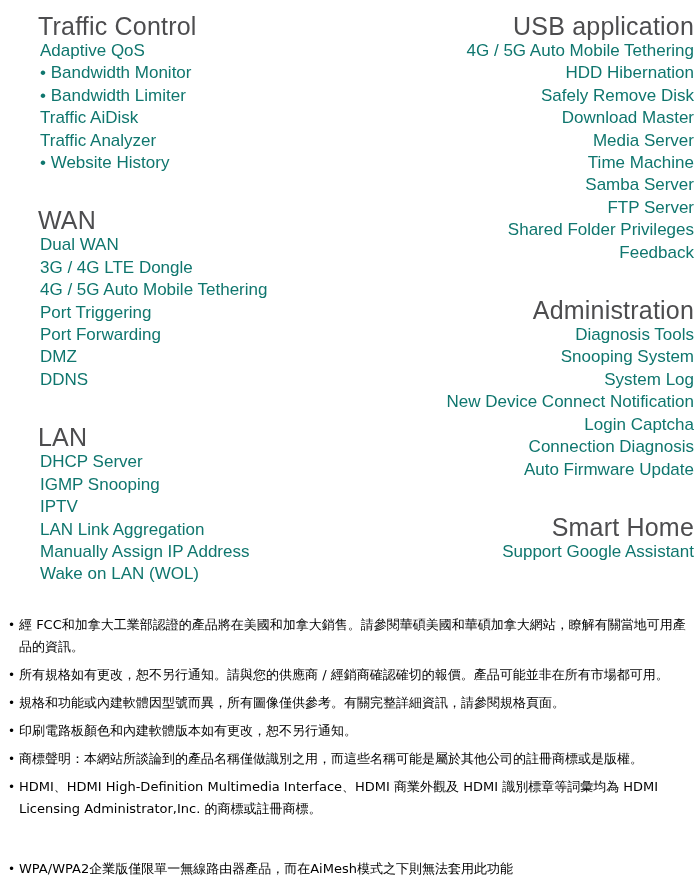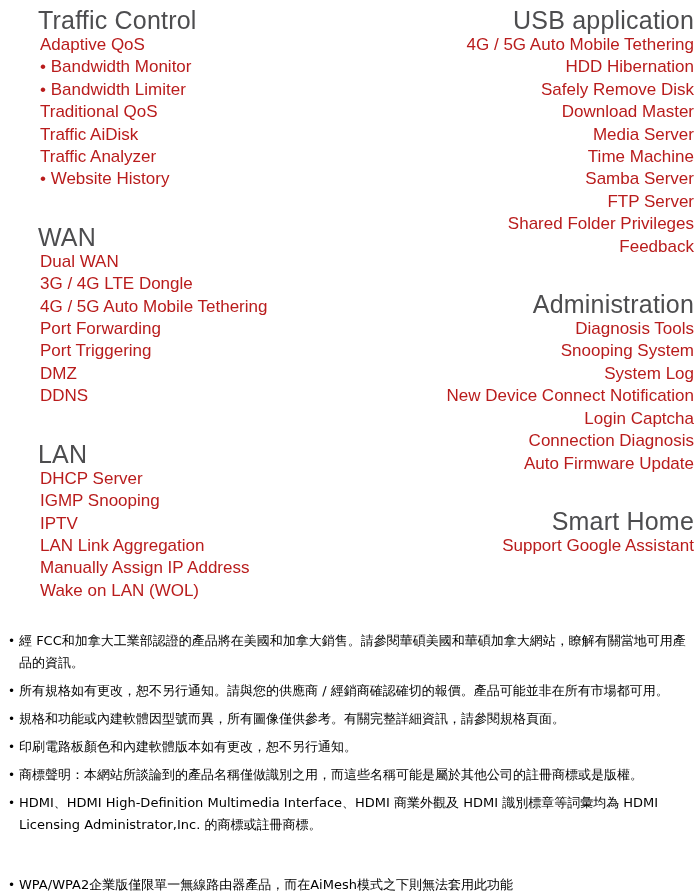--- a/index.html
+++ b/index.html
@@ -13,21 +13,21 @@
     font-family: "Liberation Sans", "DejaVu Sans", sans-serif;
     color: #4d4d4f;
   }
   .page {
     width: 700px;
     min-height: 894px;
     background: #ffffff;
   }
   .features {
     display: flex;
-    padding: 6px 0 0 38px;
+    padding: 12px 0 0 38px;
   }
   .col-left {
     flex: 0 0 348px;
     width: 348px;
   }
   .col-right {
     flex: 1;
     padding-right: 6px;
     text-align: right;
   }
@@ -37,21 +37,21 @@
     margin: 0;
     font-size: 25px;
     line-height: 28px;
     font-weight: normal;
     letter-spacing: 0.2px;
     color: #4d4d4f;
   }
   .item {
     font-size: 17px;
     line-height: 22.4px;
-    color: #b91c1c;
+    color: #0f766e;
     padding-left: 2px;
     white-space: nowrap;
   }
   .footnotes {
     margin-top: 28px;
     padding: 0 8px 10px 8px;
     color: #000000;
   }
   .fn {
     display: flex;
@@ -75,32 +75,31 @@
 <body>
 
 <div class="page">
   <div class="features">
     <div class="col col-left">
         <section class="section">
           <h2>Traffic Control</h2>
           <div class="item">Adaptive QoS</div>
           <div class="item">• Bandwidth Monitor</div>
           <div class="item">• Bandwidth Limiter</div>
-          <div class="item">Traditional QoS</div>
           <div class="item">Traffic AiDisk</div>
           <div class="item">Traffic Analyzer</div>
           <div class="item">• Website History</div>
         </section>
         <section class="section">
           <h2>WAN</h2>
           <div class="item">Dual WAN</div>
           <div class="item">3G / 4G LTE Dongle</div>
           <div class="item">4G / 5G Auto Mobile Tethering</div>
+          <div class="item">Port Triggering</div>
           <div class="item">Port Forwarding</div>
-          <div class="item">Port Triggering</div>
           <div class="item">DMZ</div>
           <div class="item">DDNS</div>
         </section>
         <section class="section">
           <h2>LAN</h2>
           <div class="item">DHCP Server</div>
           <div class="item">IGMP Snooping</div>
           <div class="item">IPTV</div>
           <div class="item">LAN Link Aggregation</div>
           <div class="item">Manually Assign IP Address</div>

